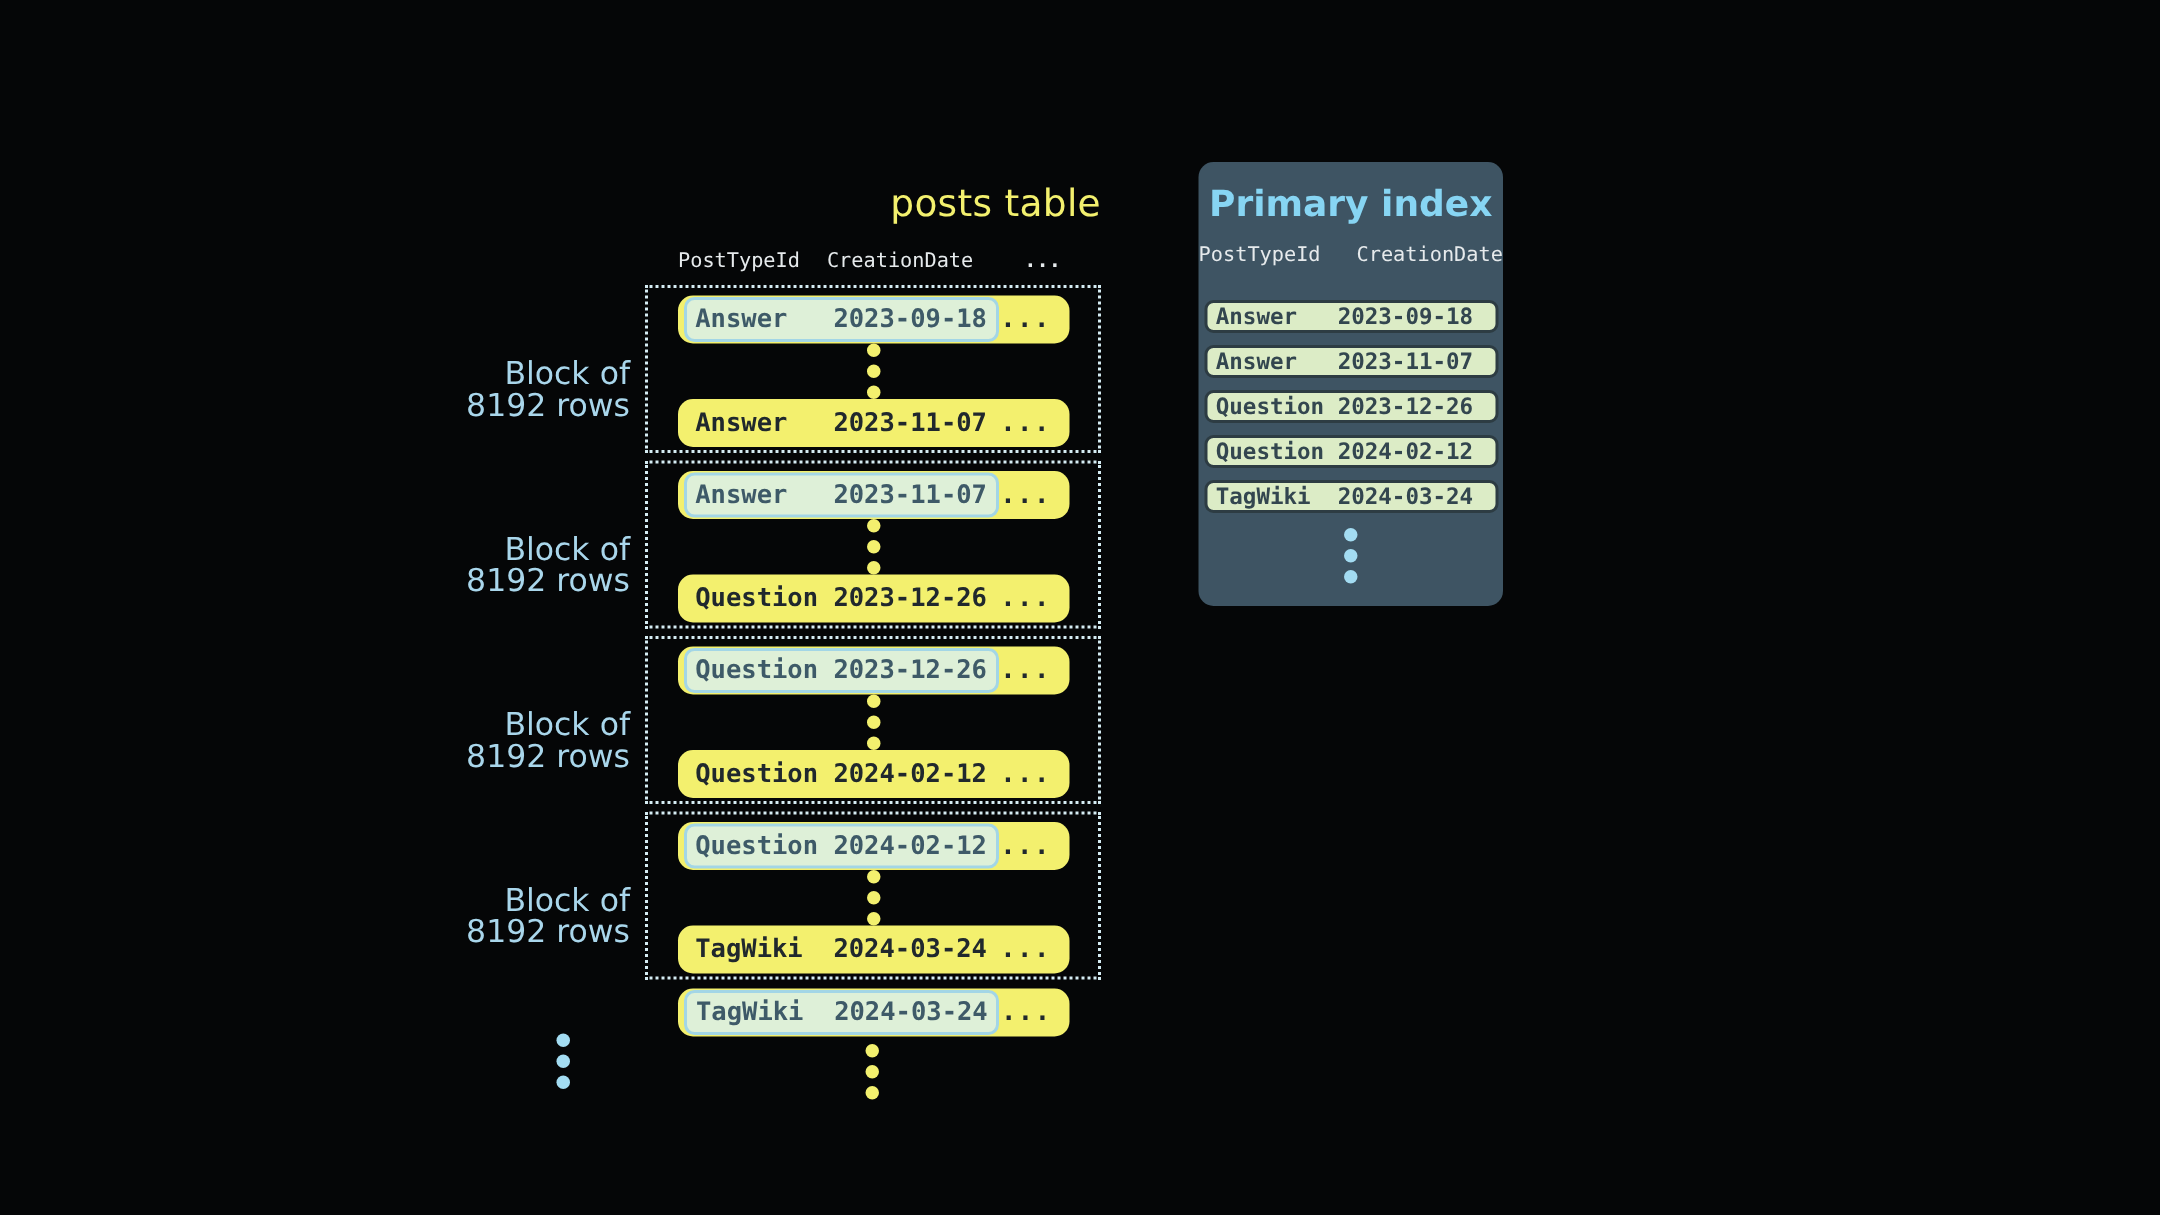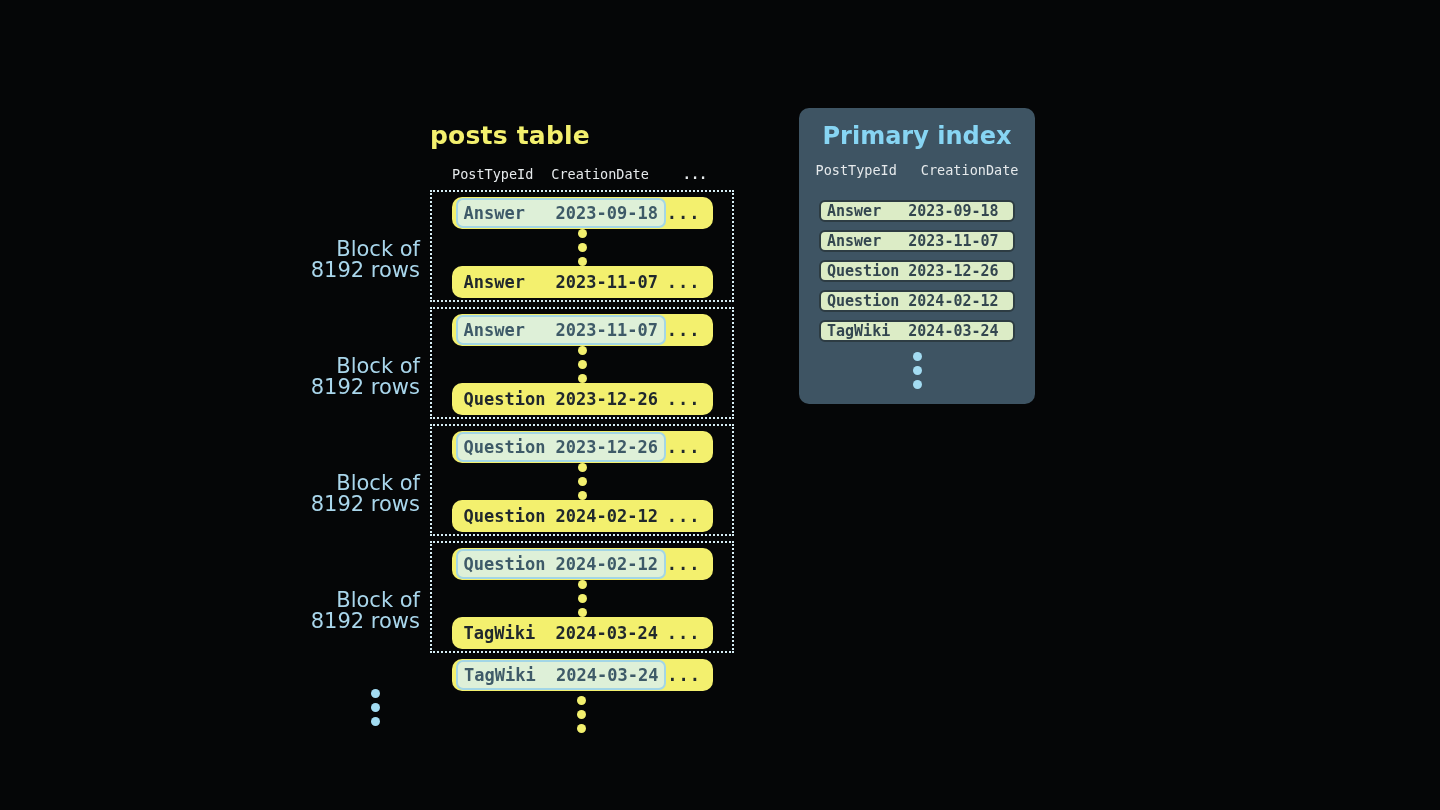--- a/index.html
+++ b/index.html
@@ -1,21 +1,21 @@
 <!DOCTYPE html>
 <html style="--background: #050607; --yellow: #f3f06e; --row_text: #20282d; --highlight_fill: #def0d8; --highlight_border: #a3d6e6; --highlight_text: #3e5a68; --block_border: #d5ecf3; --label_blue: #a9d6eb; --panel_bg: #3e5463; --panel_title: #87d5f3; --header_text: #e6eaec; --index_pill_fill: #dcecc6; --index_pill_border: #2d3c43; --index_pill_text: #33464f; --blue_dot: #a3dcf2;"><head>
 <meta charset="utf-8">
 <style>
   html,body{margin:0;padding:0;background:#050607;}
   .canvas{position:relative;width:1440px;height:810px;background:var(--background,#050607);
     font-family:"DejaVu Sans",sans-serif;overflow:hidden;}
 
   
-  .posts-title{position:absolute;left:430px;top:121px;width:304px;text-align:left;
-    color:var(--yellow);font-size:25px;font-weight:700;letter-spacing:.2px;}
+  .posts-title{position:absolute;left:430px;top:121px;width:304px;text-align:right;
+    color:var(--yellow);font-size:25px;font-weight:400;letter-spacing:.2px;}
   .posts-headers{position:absolute;left:452px;top:166px;display:flex;align-items:baseline;
     font-family:"DejaVu Sans Mono",monospace;font-size:13.5px;color:var(--header_text);}
   .ph-col2{margin-left:18px;}
   .ph-ell{margin-left:34px;font-weight:bold;}
 
   .blocks{position:absolute;left:430px;top:190px;}
   .block{box-sizing:border-box;width:304px;height:112px;border:2px dotted var(--block_border);
     margin-bottom:5px;display:flex;flex-direction:column;align-items:center;
     justify-content:space-between;padding:5px 0 2px 0;}
 
@@ -37,21 +37,21 @@
   .overflow-row{position:absolute;left:452px;top:659px;}
   .bottom-dots{position:absolute;left:577px;top:696px;}
   .left-dots{position:absolute;left:371px;top:689px;}
 
   .block-label{position:absolute;left:295px;width:125px;text-align:right;
     color:var(--label_blue);font-size:21px;line-height:21px;}
   .block-label span{display:block;}
   .bl-0{top:239px;} .bl-1{top:356px;} .bl-2{top:473px;} .bl-3{top:590px;}
 
   
-  .panel{position:absolute;left:799px;top:108px;width:236px;height:296px;
+  .panel{position:absolute;left:799px;top:108px;width:203px;height:296px;
     background:var(--panel_bg);border-radius:10px;display:flex;flex-direction:column;align-items:center;}
   .panel-title{margin-top:14px;font-size:24px;font-weight:600;color:var(--panel_title);}
   .panel-headers{margin-top:12px;display:flex;gap:24px;
     font-family:"DejaVu Sans Mono",monospace;font-size:13.5px;color:var(--header_text);}
   .ipills{margin-top:22px;display:flex;flex-direction:column;gap:8px;}
   .ipill{box-sizing:border-box;width:196px;height:22px;background:var(--index_pill_fill);
     border:2px solid var(--index_pill_border);border-radius:6px;display:flex;align-items:center;
     padding:0 6px;font-family:"DejaVu Sans Mono",monospace;font-weight:bold;font-size:15px;
     color:var(--index_pill_text);}
   .ipill .name{display:inline-block;width:9ch;}

